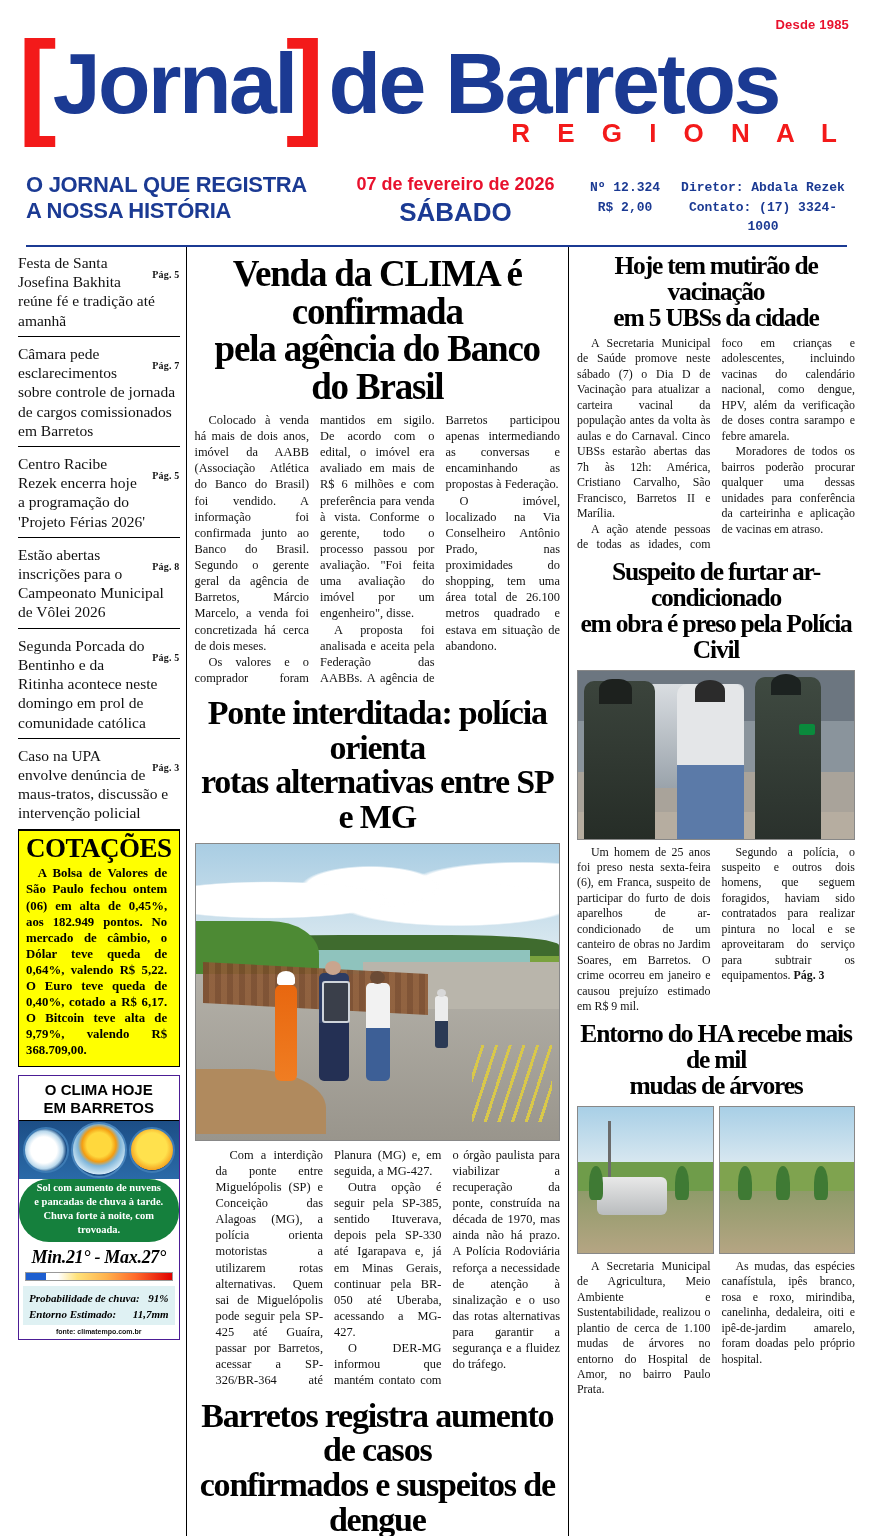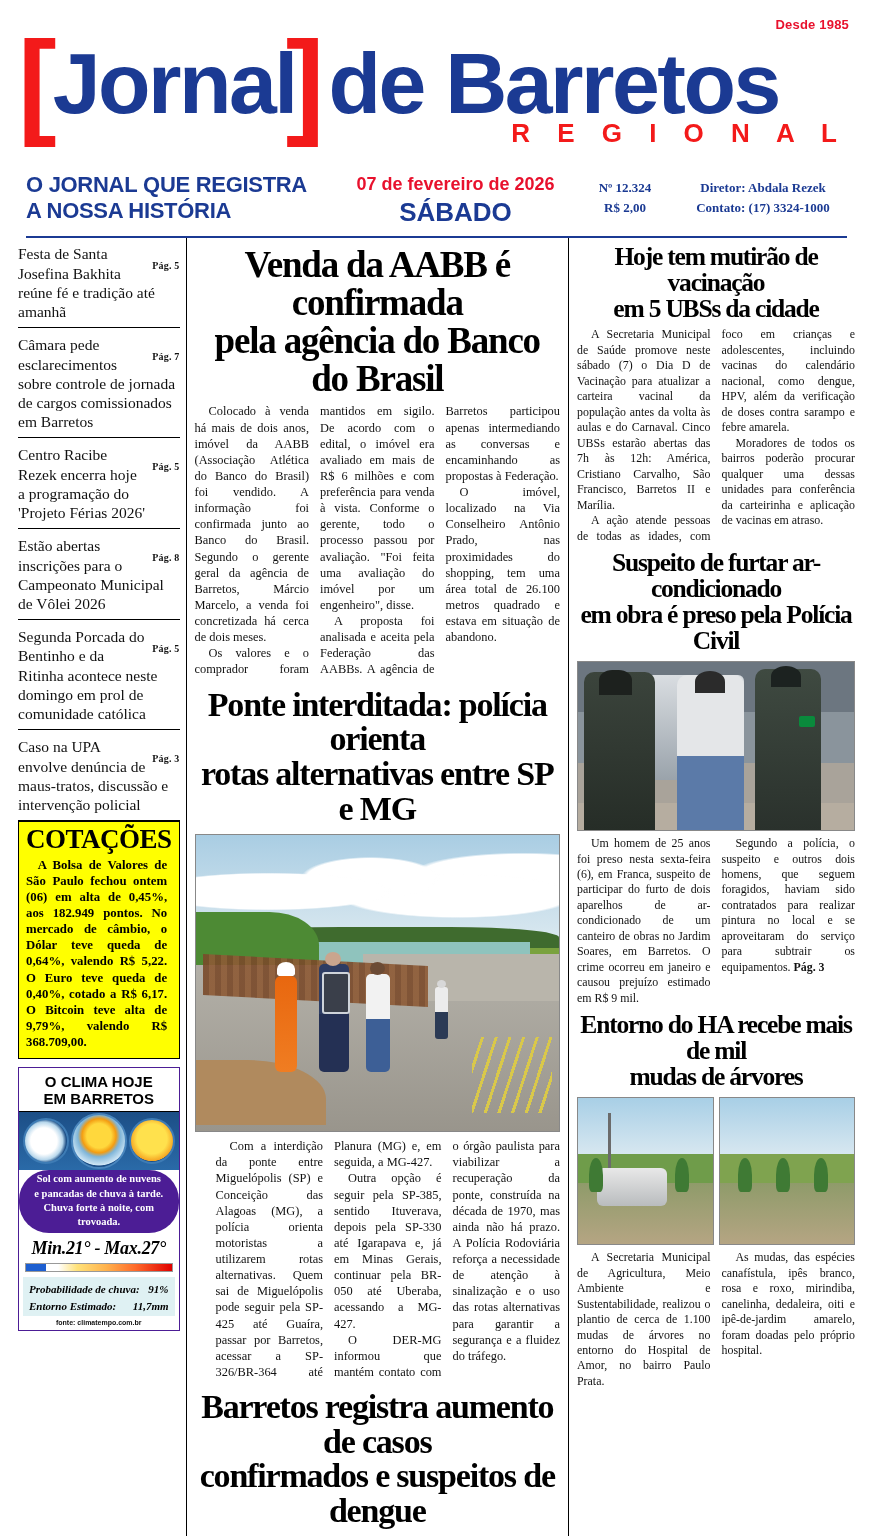--- a/index.html
+++ b/index.html
@@ -29,21 +29,21 @@
     font-family:"Liberation Sans", sans-serif; font-weight:bold; font-size:26px; letter-spacing:10px; }
 
   .subhead { display:flex; align-items:flex-start; padding: 44px 8px 6px 8px; }
   .slogan { flex: 0 0 300px; color:#1b3a93; font-family:"Liberation Sans", sans-serif;
     font-weight:bold; font-size:22px; line-height:1.18; letter-spacing:-.3px;}
   .slogan b { color:#1b3a93; }
   .datecol { flex: 1 1 auto; text-align:center; padding-top: 2px;}
   .date-red { color:#e8112d; font-family:"Liberation Sans", sans-serif; font-weight:bold; font-size:18px; }
   .date-day { color:#1b3a93; font-family:"Liberation Sans", sans-serif; font-weight:bold; font-size:26px; margin-top:2px;}
   .infocol { flex: 0 0 262px; display:flex; gap: 14px; padding-top: 6px; color:#1b3a93;
-    font-family:Liberation Serif, serif; font-weight:bold; font-size:13px; }
+    font-family:Liberation Mono, monospace; font-weight:bold; font-size:13px; }
   .infocol .c1 { flex:0 0 80px; text-align:center; line-height:1.5;}
   .infocol .c2 { flex:1; text-align:center; line-height:1.5;}
 
   .rule-top { border-top:2px solid #1b3a93; margin: 2px 8px 0 8px; }
 
   
   .grid { display:flex; gap: 0; padding: 0 8px; }
   .col-left { flex: 0 0 153px; border-right:1px solid #000; padding-right:6px; }
   .col-mid  { flex: 1 1 auto; padding: 0 8px; border-right:1px solid #000;}
   .col-right{ flex: 0 0 286px; padding-left:8px;}
@@ -63,21 +63,21 @@
     margin-top:2px; text-indent:12px; font-family:"Liberation Serif", serif; transform: scaleX(.97); transform-origin:left;}
 
   
   .weather { border:1px solid #4c1d95; margin-top:8px; background:#fff; }
   .w-title { text-align:center; font-family:"Liberation Sans", sans-serif; font-weight:bold;
     font-size:15px; line-height:1.15; padding:5px 2px 4px; border-bottom:1px solid #000;}
   .w-ico { height:58px; background: linear-gradient(#1c4e86,#2a6aa8); display:flex; align-items:center; justify-content:center; gap:2px;}
   .w-sun { width:46px; height:46px; border-radius:50%; background:radial-gradient(circle at 50% 45%, #ffe14d 0 48%, #f5a623 70%, #1c4e86 72%); border:2px solid #3e7cb5;}
   .w-cloudsun{ width:56px; height:56px; border-radius:50%; background:radial-gradient(circle at 50% 40%, #ffd83d 0 30%, #f39c12 42%, #7fb5d8 52%, #cfe6f5 72%, #1c4e86 74%); border:2px solid #4a86bd;}
   .w-cloud{ width:46px;height:46px;border-radius:50%; background:radial-gradient(circle at 45% 50%, #ffffff 0 42%, #b9d8ec 60%, #1c4e86 72%); border:2px solid #3e7cb5;}
-  .w-desc { background:#4c1d95; color:#fff; text-align:center; font-family:"Liberation Serif",serif;
+  .w-desc { background:#15803d; color:#fff; text-align:center; font-family:"Liberation Serif",serif;
     font-weight:bold; font-size:10.5px; line-height:1.35; padding:2px 3px 4px;border-radius:30px;}
   .w-temp { text-align:center; font-family:"Liberation Serif",serif; font-weight:bold; font-style:italic;
     font-size:18px; padding:5px 0 4px; letter-spacing:-.3px;}
   .w-bar { height:9px; margin:0 6px; background: linear-gradient(90deg,#1e5fd0 0 14%, #ffffff 14% 22%, #ffe27a 35%, #ffb24d 55%, #ff6a2b 75%, #e00000 100%); border:1px solid #999;}
   .w-rows { background:#dff1f3; margin:5px 4px 0 4px; padding:4px 6px 2px;}
   .w-row { display:flex; justify-content:space-between; font-family:"Liberation Serif",serif;
     font-weight:bold; font-style:italic; font-size:11px; line-height:1.5;}
   .w-src { text-align:center; font-family:"Liberation Sans",sans-serif; font-weight:bold;
     font-size:7px; padding:3px 0 4px; color:#111; }
 
@@ -255,21 +255,21 @@
           </div>
         </div>
         <div class="w-src">fonte: climatempo.com.br</div>
       </div>
     </div>
 
     <div class="col-mid">
 
       <div>
         <h1 class="hl hl-main">
-          <div>Venda da AABB é confirmada</div>
+          <div>Venda da CLIMA é confirmada</div>
           <div>pela agência do Banco do Brasil</div>
         </h1>
         <div class="bodytext cols3">
           <p>Colocado à venda há mais de dois anos, imóvel da AABB (Associação Atlética do Banco do Brasil) foi vendido. A informação foi confirmada junto ao Banco do Brasil. Segundo o gerente geral da agência de Barretos, Márcio Marcelo, a venda foi concretizada há cerca de dois meses.</p>
           <p>Os valores e o comprador foram mantidos em sigilo. De acordo com o edital, o imóvel era avaliado em mais de R$ 6 milhões e com preferência para venda à vista. Conforme o gerente, todo o processo passou por avaliação. "Foi feita uma avaliação do imóvel por um engenheiro", disse.</p>
           <p>A proposta foi analisada e aceita pela Federação das AABBs. A agência de Barretos participou apenas intermediando as conversas e encaminhando as propostas à Federação.</p>
           <p>O imóvel, localizado na Via Conselheiro Antônio Prado, nas proximidades do shopping, tem uma área total de 26.100 metros quadrado e estava em situação de abandono.</p>
         </div>
       </div>
 

